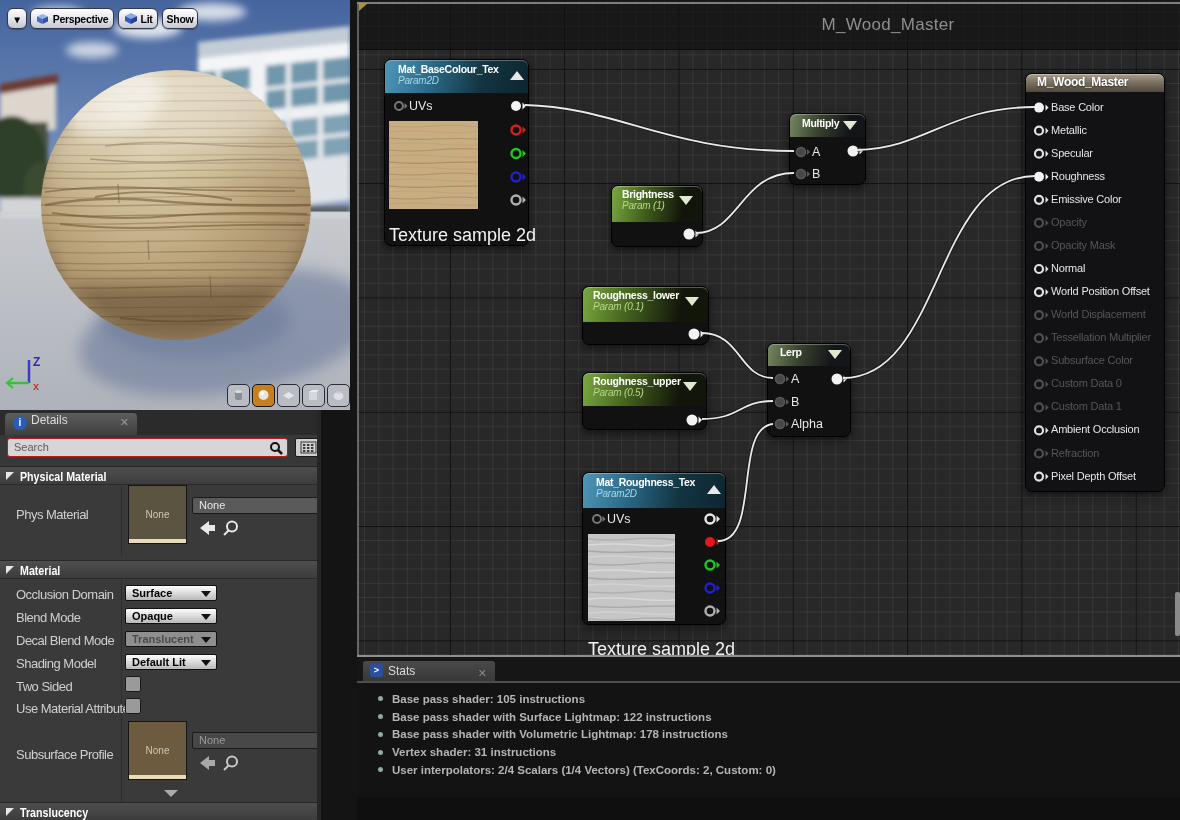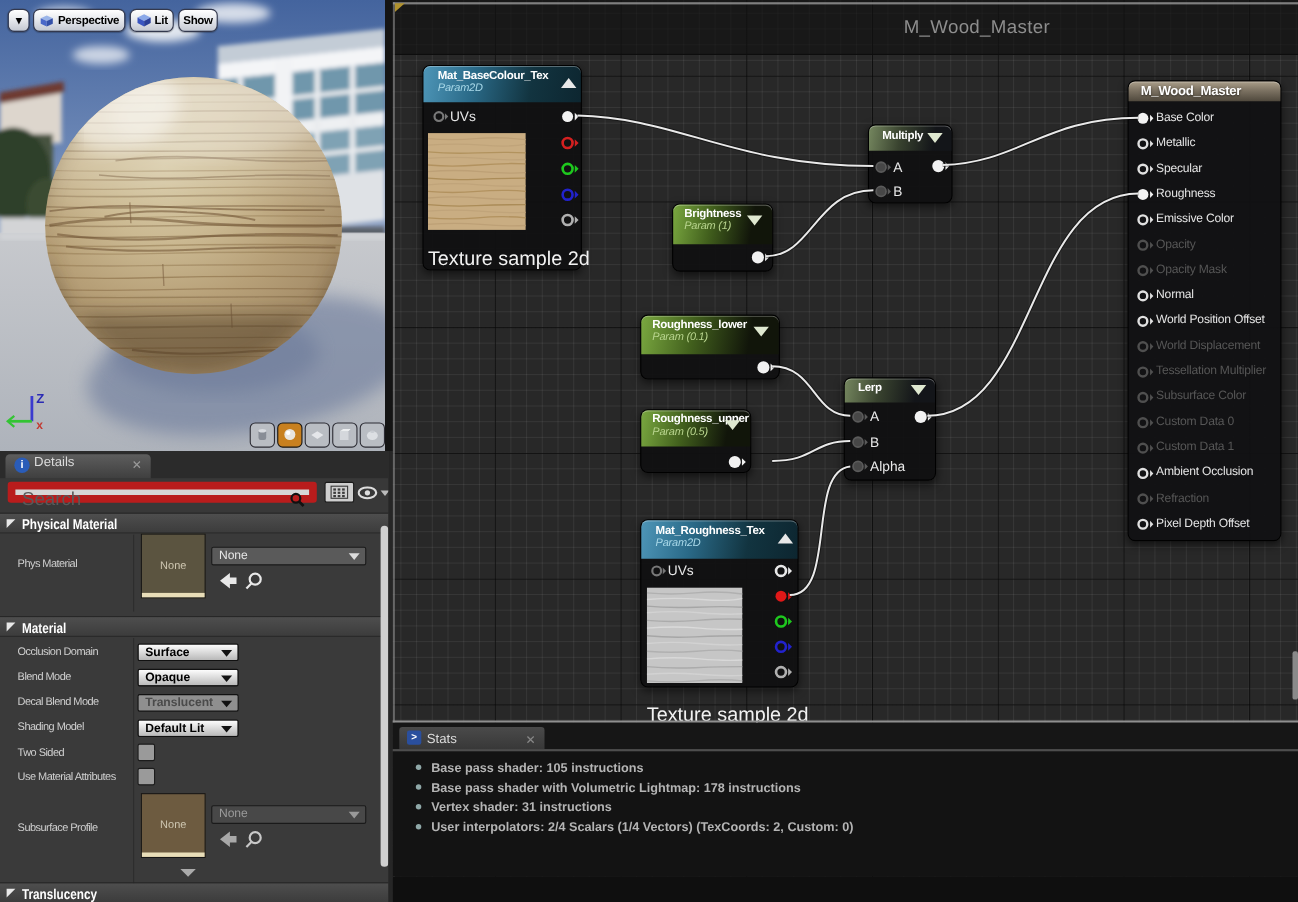--- a/index.html
+++ b/index.html
@@ -11,29 +11,29 @@
 #viewport { left:0; top:0; width:350px; height:410px; background:#8593ad; overflow:hidden; }
 .vbtn { position:absolute; top:8px; height:21px; border:1px solid #33384d; border-radius:6px;
   background:linear-gradient(#ffffff,#e8eaee 45%,#c4c8d2); color:#000; font-weight:bold; font-size:10.5px; letter-spacing:-0.3px;
   display:flex; align-items:center; justify-content:center; box-shadow:0 1px 1px rgba(0,0,0,0.25); }
 
 
 .sbtn { position:absolute; top:384px; width:23px; height:23px; border-radius:5px; background:#b9bdc3;
   border:1px solid #2c2c34; display:flex; align-items:center; justify-content:center; }
 
 
-#details { left:0; top:410px; width:357px; height:410px; background:#3a3a3a; overflow:hidden; border-right:4px solid #262626;}
+#details { left:0; top:410px; width:321px; height:410px; background:#3a3a3a; overflow:hidden; border-right:4px solid #262626;}
 #dtabbar { position:absolute; left:0; top:0; width:100%; height:25px; background:#2b2b2b; }
 #dtab { position:absolute; left:5px; top:3px; width:132px; height:22px; background:linear-gradient(#5d5d5d,#3f3f3f); border-radius:4px 4px 0 0; color:#dcdcdc; font-size:12px; }
 #searchrow { position:absolute; left:0; top:25px; width:100%; height:31px; background:#383838; }
-#searchbox { position:absolute; left:7px; top:3px; width:281px; height:19px; background:#d6d6d6; border:7px solid #b91c1c; border-radius:3px; color:#5a5a5a; font-size:17px; line-height:17px; padding-left:6px; }
+#searchbox { position:absolute; left:7px; top:3px; width:281px; height:19px; background:#d6d6d6; border:1px solid #b91c1c; border-radius:3px; color:#5a5a5a; font-size:11px; line-height:17px; padding-left:6px; }
 .sechdr { position:absolute; left:0; width:353px; height:19px; background:linear-gradient(#4e4e4e,#3c3c3c); border-top:1px solid #272727; border-bottom:1px solid #2a2a2a; color:#fff; font-weight:bold; font-size:13px; line-height:19px; }
 .sechdr .txt { display:inline-block; transform:scaleX(0.82); transform-origin:0 50%; }
 .sechdr .tri { display:inline-block; width:0; height:0; border-left:8px solid #e8e8e8; border-bottom:8px solid transparent; margin:5px 6px 0 6px; vertical-align:top; transform:rotate(0deg); }
-.dlabel { position:absolute; left:16px; color:#cfcfcf; font-size:10px; letter-spacing:-0.5px; }
+.dlabel { position:absolute; left:16px; color:#cfcfcf; font-size:13px; letter-spacing:-0.5px; }
 .ddrop { position:absolute; left:125px; width:92px; height:16px; background:linear-gradient(#fdfdfd,#b9b9b9); border:1px solid #111; border-radius:2px; color:#000; font-weight:bold; font-size:11px; line-height:14px; padding-left:6px; }
 .ddrop .arr { position:absolute; right:5px; top:5px; width:0; height:0; border-left:5px solid transparent; border-right:5px solid transparent; border-top:6px solid #111; }
 .ddrop.dis { background:#8f8f8f; color:#4a4a4a; }
 .chk { position:absolute; left:125px; width:16px; height:16px; background:#9a9a9a; border:1px solid #1c1c1c; border-radius:2px; }
 .thumb { position:absolute; left:128px; width:59px; height:59px; border:1px solid #151515; color:#cfc7b2; font-size:10px; display:flex; align-items:center; justify-content:center; }
 .thumb .strip { position:absolute; left:0; bottom:0; width:100%; height:4px; background:#e8ddb8; }
 .nonedrop { position:absolute; left:192px; width:141px; height:17px; background:#5a5a5a; border:1px solid #1a1a1a; border-radius:2px; color:#e6e6e6; font-size:11px; line-height:15px; padding-left:6px; }
 .nonedrop .arr { position:absolute; right:5px; top:5px; width:0; height:0; border-left:5px solid transparent; border-right:5px solid transparent; border-top:6px solid #ddd; }
 .vsep { position:absolute; left:121px; width:1px; background:#2d2d2d; }
 
@@ -441,21 +441,21 @@
         <div class="t1">Roughness_lower</div>
         <div class="t2" style="color:#b8d48e;">Param (0.1)</div>
       </div>
       <div style="position:absolute;right:9px;top:10px;width:0;height:0;border-left:7px solid transparent;border-right:7px solid transparent;border-top:9px solid #dfe8d0;"></div>
       <svg width="24" height="59" style="position:absolute;right:0;top:0;">
           <circle cx="10" cy="47" r="5.5" fill="#f2f2f2"></circle>
           <path d="M16.5,43.5 L20,47 L16.5,50.5 Z" fill="#f2f2f2"></path>
         </svg>
     </div>
 
-    <div class="node" style="left:225px; top:372px; width:101px; height:58px;">
+    <div class="node" style="left:225px; top:372px; width:125px; height:58px;">
       <div class="nhdr" style="height:33px; background:linear-gradient(100deg,#7aa840,#42601d 38%,#11150a 78%); padding:2px 0 0 10px;">
         <div class="t1">Roughness_upper</div>
         <div class="t2" style="color:#b8d48e;">Param (0.5)</div>
       </div>
       <div style="position:absolute;right:9px;top:9px;width:0;height:0;border-left:7px solid transparent;border-right:7px solid transparent;border-top:9px solid #dfe8d0;"></div>
       <svg width="24" height="58" style="position:absolute;right:0;top:0;">
           <circle cx="10" cy="47" r="5.5" fill="#f2f2f2"></circle>
           <path d="M16.5,43.5 L20,47 L16.5,50.5 Z" fill="#f2f2f2"></path>
         </svg>
     </div>
@@ -606,20 +606,21 @@
   <div id="stats" class="abs" style="left:357px; top:655px; width:823px; height:165px;">
     <div style="position:absolute;left:0;top:0px;width:823px;height:2px;background:#8f8f8f;"></div>
     <div style="position:absolute;left:0;top:2px;width:823px;height:24px;background:#161616;"></div>
     <div style="position:absolute;left:6px;top:6px;width:132px;height:20px;background:linear-gradient(#4a4a4a,#383838);border-radius:3px 3px 0 0;color:#dcdcdc;font-size:12px;line-height:20px;">
       <span style="display:inline-block;margin:3px 5px 0 7px;width:13px;height:13px;background:#2a4f9e;border-radius:2px;color:#fff;font-size:9px;font-weight:bold;text-align:center;line-height:12px;vertical-align:top;">&gt;</span>Stats
       <span style="position:absolute;right:8px;top:2px;color:#888;font-size:11px;">✕</span>
     </div>
     <div style="position:absolute;left:0;top:26px;width:823px;height:116px;background:#131313;border-top:2px solid #4e4e4e;font-weight:bold;">
       <div style="position:absolute;left:0;top:8px;color:#b4b4b4;font-size:11.5px;line-height:17.7px;">
         <div><span style="display:inline-block;width:5px;height:5px;border-radius:3px;background:#8fa8a8;margin:0 9px 2px 21px;vertical-align:middle;"></span>Base pass shader: 105 instructions</div>
+        <div><span style="display:inline-block;width:5px;height:5px;border-radius:3px;background:#8fa8a8;margin:0 9px 2px 21px;vertical-align:middle;"></span>Base pass shader with Surface Lightmap: 122 instructions</div>
         <div><span style="display:inline-block;width:5px;height:5px;border-radius:3px;background:#8fa8a8;margin:0 9px 2px 21px;vertical-align:middle;"></span>Base pass shader with Volumetric Lightmap: 178 instructions</div>
         <div><span style="display:inline-block;width:5px;height:5px;border-radius:3px;background:#8fa8a8;margin:0 9px 2px 21px;vertical-align:middle;"></span>Vertex shader: 31 instructions</div>
         <div><span style="display:inline-block;width:5px;height:5px;border-radius:3px;background:#8fa8a8;margin:0 9px 2px 21px;vertical-align:middle;"></span>User interpolators: 2/4 Scalars (1/4 Vectors) (TexCoords: 2, Custom: 0)</div>
       </div>
     </div>
     <div style="position:absolute;left:0;top:142px;width:823px;height:23px;background:#0f0f0f;"></div>
   </div>
 
 </div>
 

